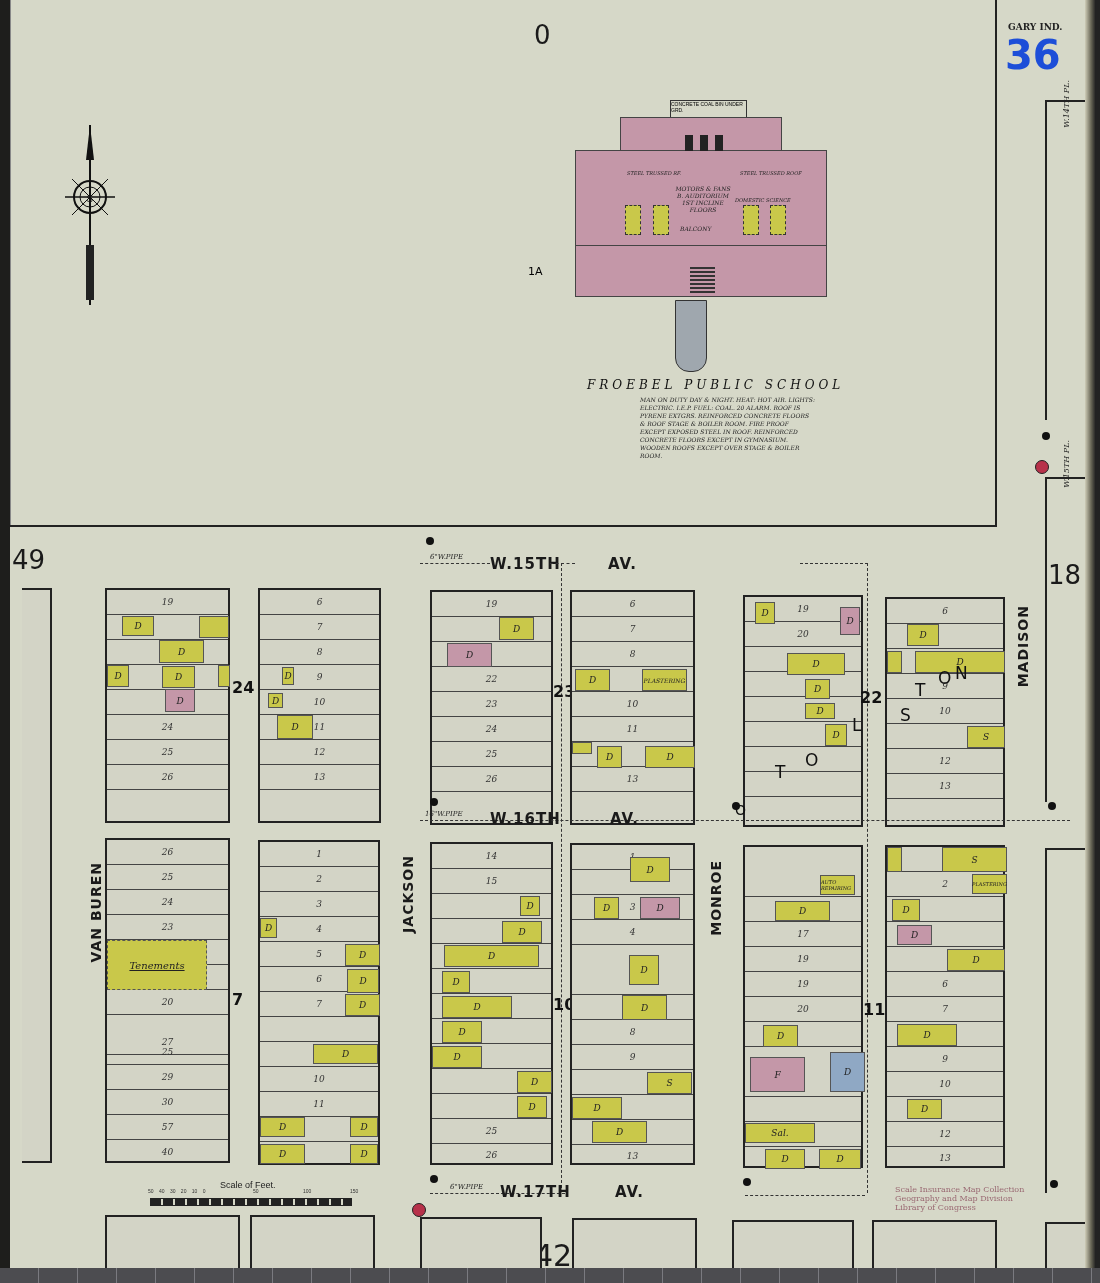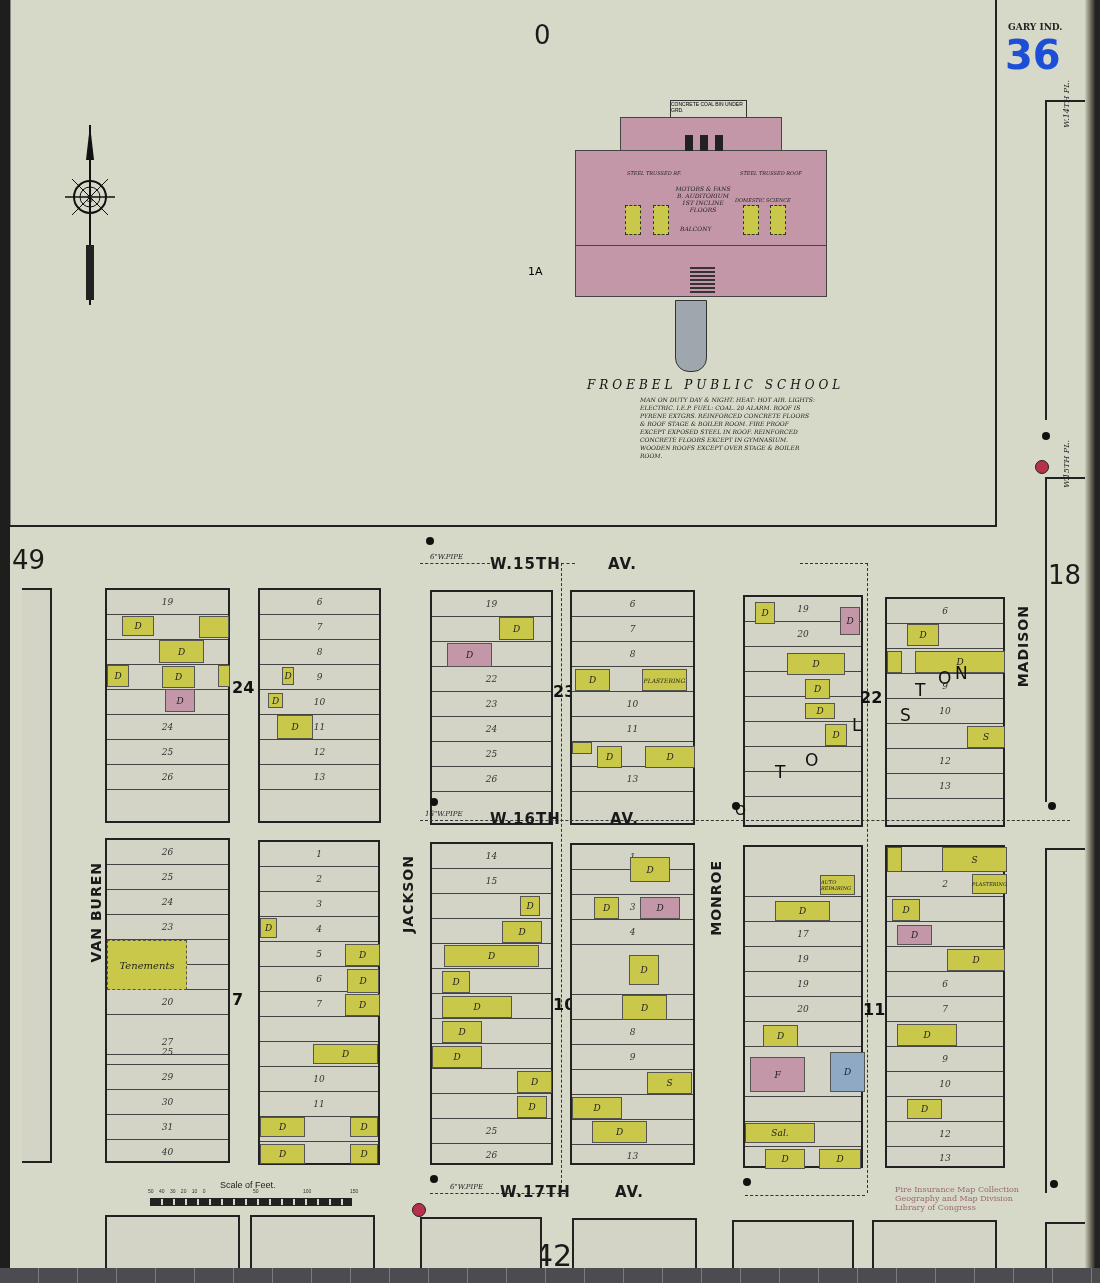--- a/index.html
+++ b/index.html
@@ -217,23 +217,23 @@
     <div class="lot-row" style="top:25px;height:25px;line-height:25px;">25</div>
     <div class="lot-row" style="top:50px;height:25px;line-height:25px;">24</div>
     <div class="lot-row" style="top:75px;height:25px;line-height:25px;">23</div>
     <div class="lot-row" style="top:100px;height:25px;"></div>
     <div class="lot-row" style="top:125px;height:25px;"></div>
     <div class="lot-row" style="top:150px;height:25px;line-height:25px;">20</div>
     <div class="lot-row" style="top:190px;height:25px;line-height:25px;">27</div>
     <div class="lot-row" style="top:200px;height:25px;line-height:25px;">25</div>
     <div class="lot-row" style="top:225px;height:25px;line-height:25px;">29</div>
     <div class="lot-row" style="top:250px;height:25px;line-height:25px;">30</div>
-    <div class="lot-row" style="top:275px;height:25px;line-height:25px;">31</div>
+    <div class="lot-row" style="top:275px;height:25px;line-height:25px;">57</div>
     <div class="lot-row" style="top:300px;height:25px;line-height:25px;border:none;">40</div>
-    <div class="bld" style="left:0;top:100px;width:80px;height:50px;border-style:dashed;font-size:10px;">Tenements</div>
+    <div class="bld" style="left:0;top:100px;width:100px;height:50px;border-style:dashed;font-size:10px;text-decoration:underline;">Tenements</div>
   </div>
   <div class="block-num" style="left:222px;top:990px;">7</div>
   <div class="block" style="left:248px;top:840px;width:122px;height:325px;">
     <div class="lot-row" style="top:0;height:25px;line-height:25px;">1</div>
     <div class="lot-row" style="top:25px;height:25px;line-height:25px;">2</div>
     <div class="lot-row" style="top:50px;height:25px;line-height:25px;">3</div>
     <div class="lot-row" style="top:75px;height:25px;line-height:25px;">4</div>
     <div class="lot-row" style="top:100px;height:25px;line-height:25px;">5</div>
     <div class="lot-row" style="top:125px;height:25px;line-height:25px;">6</div>
     <div class="lot-row" style="top:150px;height:25px;line-height:25px;">7</div>
@@ -373,19 +373,19 @@
   <div class="block" style="left:240px;top:1215px;width:125px;height:60px;border-bottom:none;"></div>
   <div class="block" style="left:410px;top:1217px;width:122px;height:58px;border-bottom:none;"></div>
   <div class="block" style="left:562px;top:1218px;width:125px;height:57px;border-bottom:none;"></div>
   <div class="block" style="left:722px;top:1220px;width:122px;height:55px;border-bottom:none;"></div>
   <div class="block" style="left:862px;top:1220px;width:125px;height:55px;border-bottom:none;"></div>
   <div class="block" style="left:1035px;top:1222px;width:45px;height:53px;border-bottom:none;border-right:none;"></div>
 
   <div class="block" style="left:12px;top:588px;width:30px;height:575px;border-left:none;"></div>
 
   <div class="abs" style="left:885px;top:1185px;font-family:'DejaVu Serif',serif;font-size:8px;color:#8a4c5c;line-height:9px;opacity:0.8;">
-    <div>Fire Insurance Map Collection</div>
+    <div>Scale Insurance Map Collection</div>
     <div>Geography and Map Division</div>
     <div>Library of Congress</div>
   </div>
 </div>
 <div class="right-pages"></div>
 <div class="bottom-ruler"></div>
 
 </body></html>

